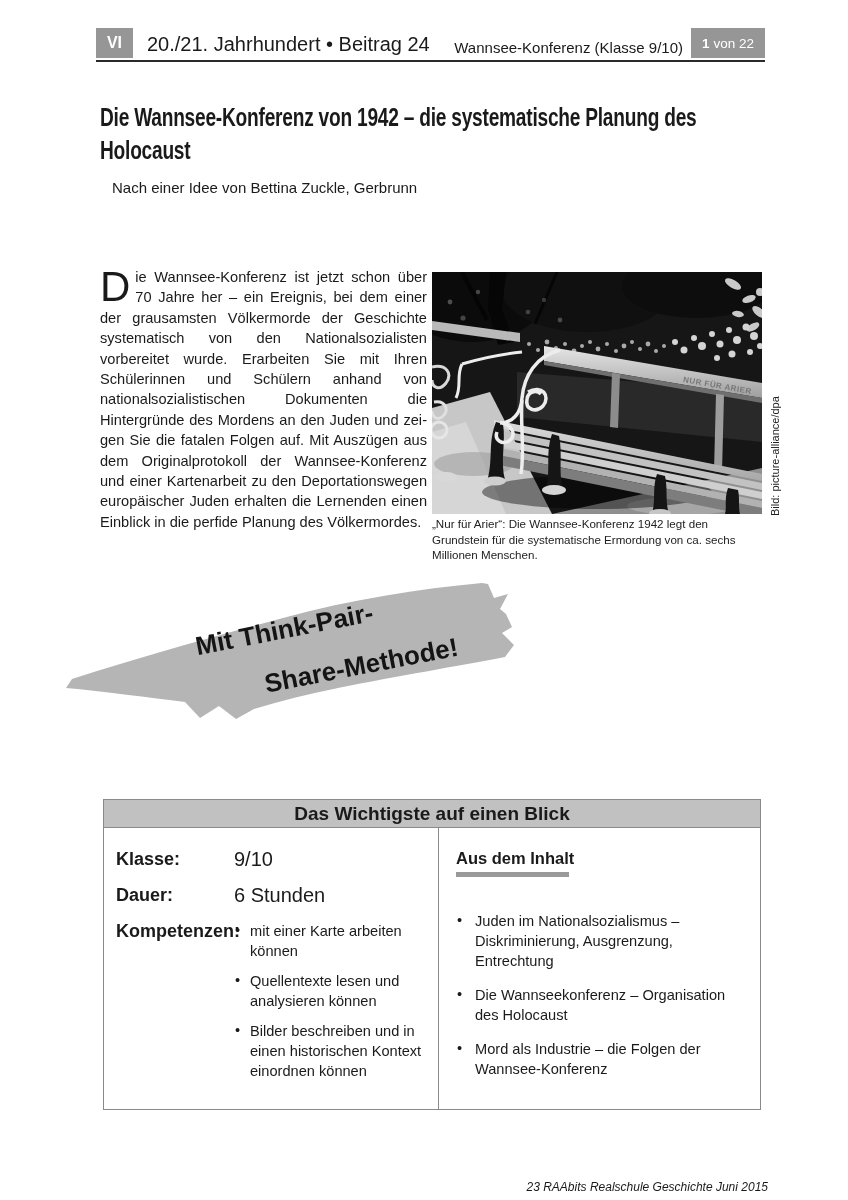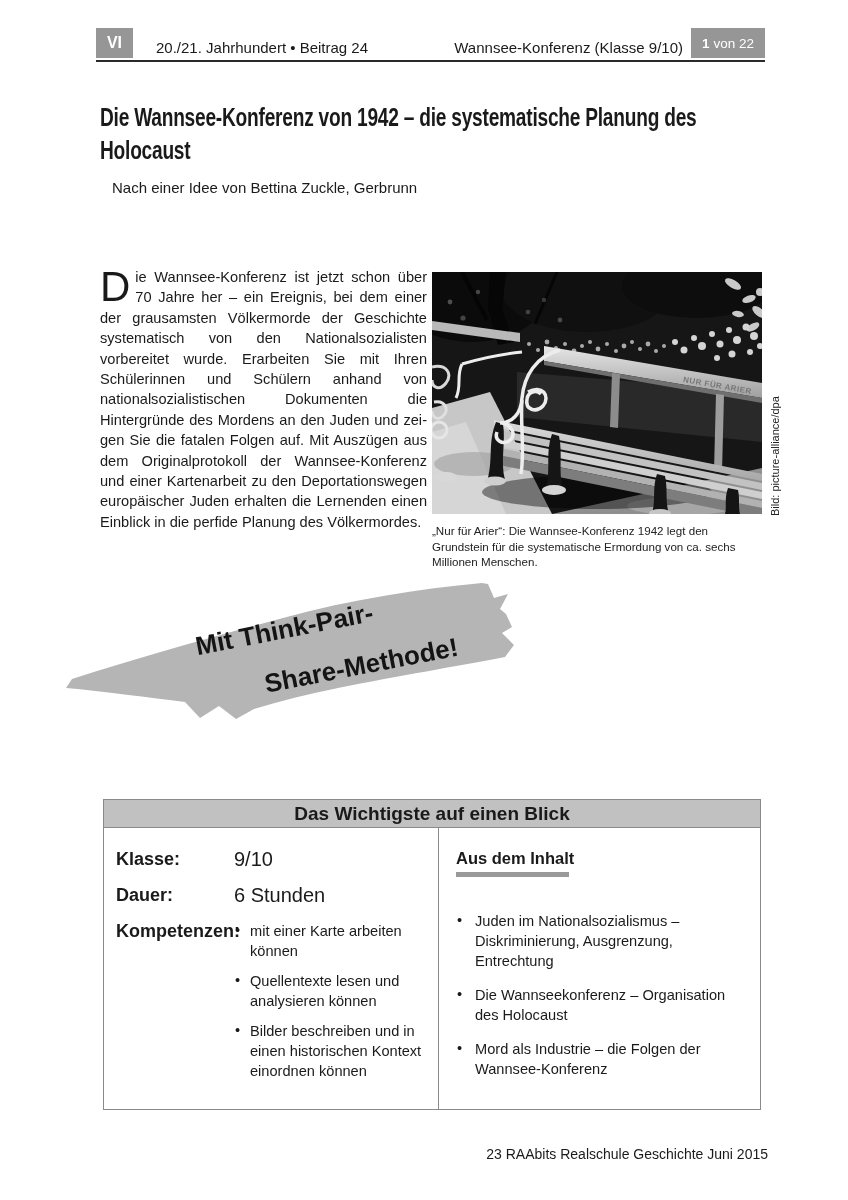--- a/index.html
+++ b/index.html
@@ -12,41 +12,41 @@
   
   .page-header { position:absolute; left:96px; top:28px; width:669px; height:35px; }
   .header-rule { position:absolute; left:0; right:0; bottom:1px; border-bottom:2px solid #2a2a2a; }
   .badge {
     position:absolute; top:0; height:30px; background:#969696; color:#fff;
     display:flex; align-items:center; justify-content:center; z-index:2;
   }
   .badge-section { left:0; width:37px; font-weight:bold; font-size:16px; }
   .badge-pages { right:0; width:74px; font-size:13.5px; }
   .badge-pages b { font-weight:bold; margin-right:4px; }
-  .header-left-text { position:absolute; left:60px; bottom:7px; font-size:15px; }
+  .header-left-text { position:absolute; left:51px; bottom:7px; font-size:20px; }
   .header-right-text { position:absolute; right:82px; bottom:7px; font-size:15px; }
   
   .doc-title {
     position:absolute; left:100px; top:101px; width:900px;
     font-size:25.5px; font-weight:bold; line-height:33px; letter-spacing:-0.3px;
     transform:scaleX(0.75); transform-origin:0 0; white-space:nowrap;
   }
   .byline { position:absolute; left:112px; top:179px; font-size:15px; }
   
   .intro {
     position:absolute; left:100px; top:267px; width:327px;
     font-size:14.6px; line-height:20.4px; text-align:justify; hyphens:manual;
   }
   .dropcap {
     float:left; font-size:42px; line-height:36px; padding:2px 5px 0 0; font-weight:normal;
   }
   
   .figure { position:absolute; left:432px; top:272px; width:330px; }
   .figure svg { display:block; width:330px; height:242px; background:#111; }
-  .caption { margin-top:9px; font-size:11.6px; line-height:15.5px; color:#222; width:332px; }
+  .caption { margin-top:2px; font-size:11.6px; line-height:15.5px; color:#222; width:332px; }
   .credit {
     position:absolute; left:769px; top:381px; height:135px;
     writing-mode:vertical-rl; transform:rotate(180deg);
     font-size:11px; color:#222; white-space:nowrap;
   }
   
   .banner { position:absolute; left:58px; top:570px; width:462px; height:152px; }
   .banner text { font-family:"Liberation Sans", sans-serif; font-weight:bold; font-size:26px; fill:#141414; }
   
   .overview {
@@ -66,22 +66,22 @@
   ul.plainlist { list-style:none; }
   ul.plainlist li { position:relative; padding-left:16px; margin-bottom:10px; font-size:14.6px; line-height:20px; hyphens:manual; }
   ul.plainlist li::before { content:"•"; position:absolute; left:1px; top:-1px; }
   .ov-right { flex:1; padding:21px 14px 16px 17px; }
   .ov-heading { font-size:16.5px; font-weight:bold; display:inline-block; }
   .ov-heading-rule { width:113px; height:4.5px; background:#9a9a9a; margin-top:4px; }
   .ov-right ul.plainlist { margin-top:34px; }
   .ov-right ul.plainlist li { padding-left:19px; margin-bottom:14px; }
   
   .footer {
-    position:absolute; left:100px; top:1146px; width:668px;
-    text-align:right; font-size:14px;
+    position:absolute; left:100px; top:1180px; width:668px;
+    text-align:right; font-style:italic; font-size:12px;
   }
 </style>
 </head>
 <body>
 
 <div class="page">
 
   <div class="page-header">
     <div class="header-rule"></div>
     <div class="badge badge-section">VI</div>

